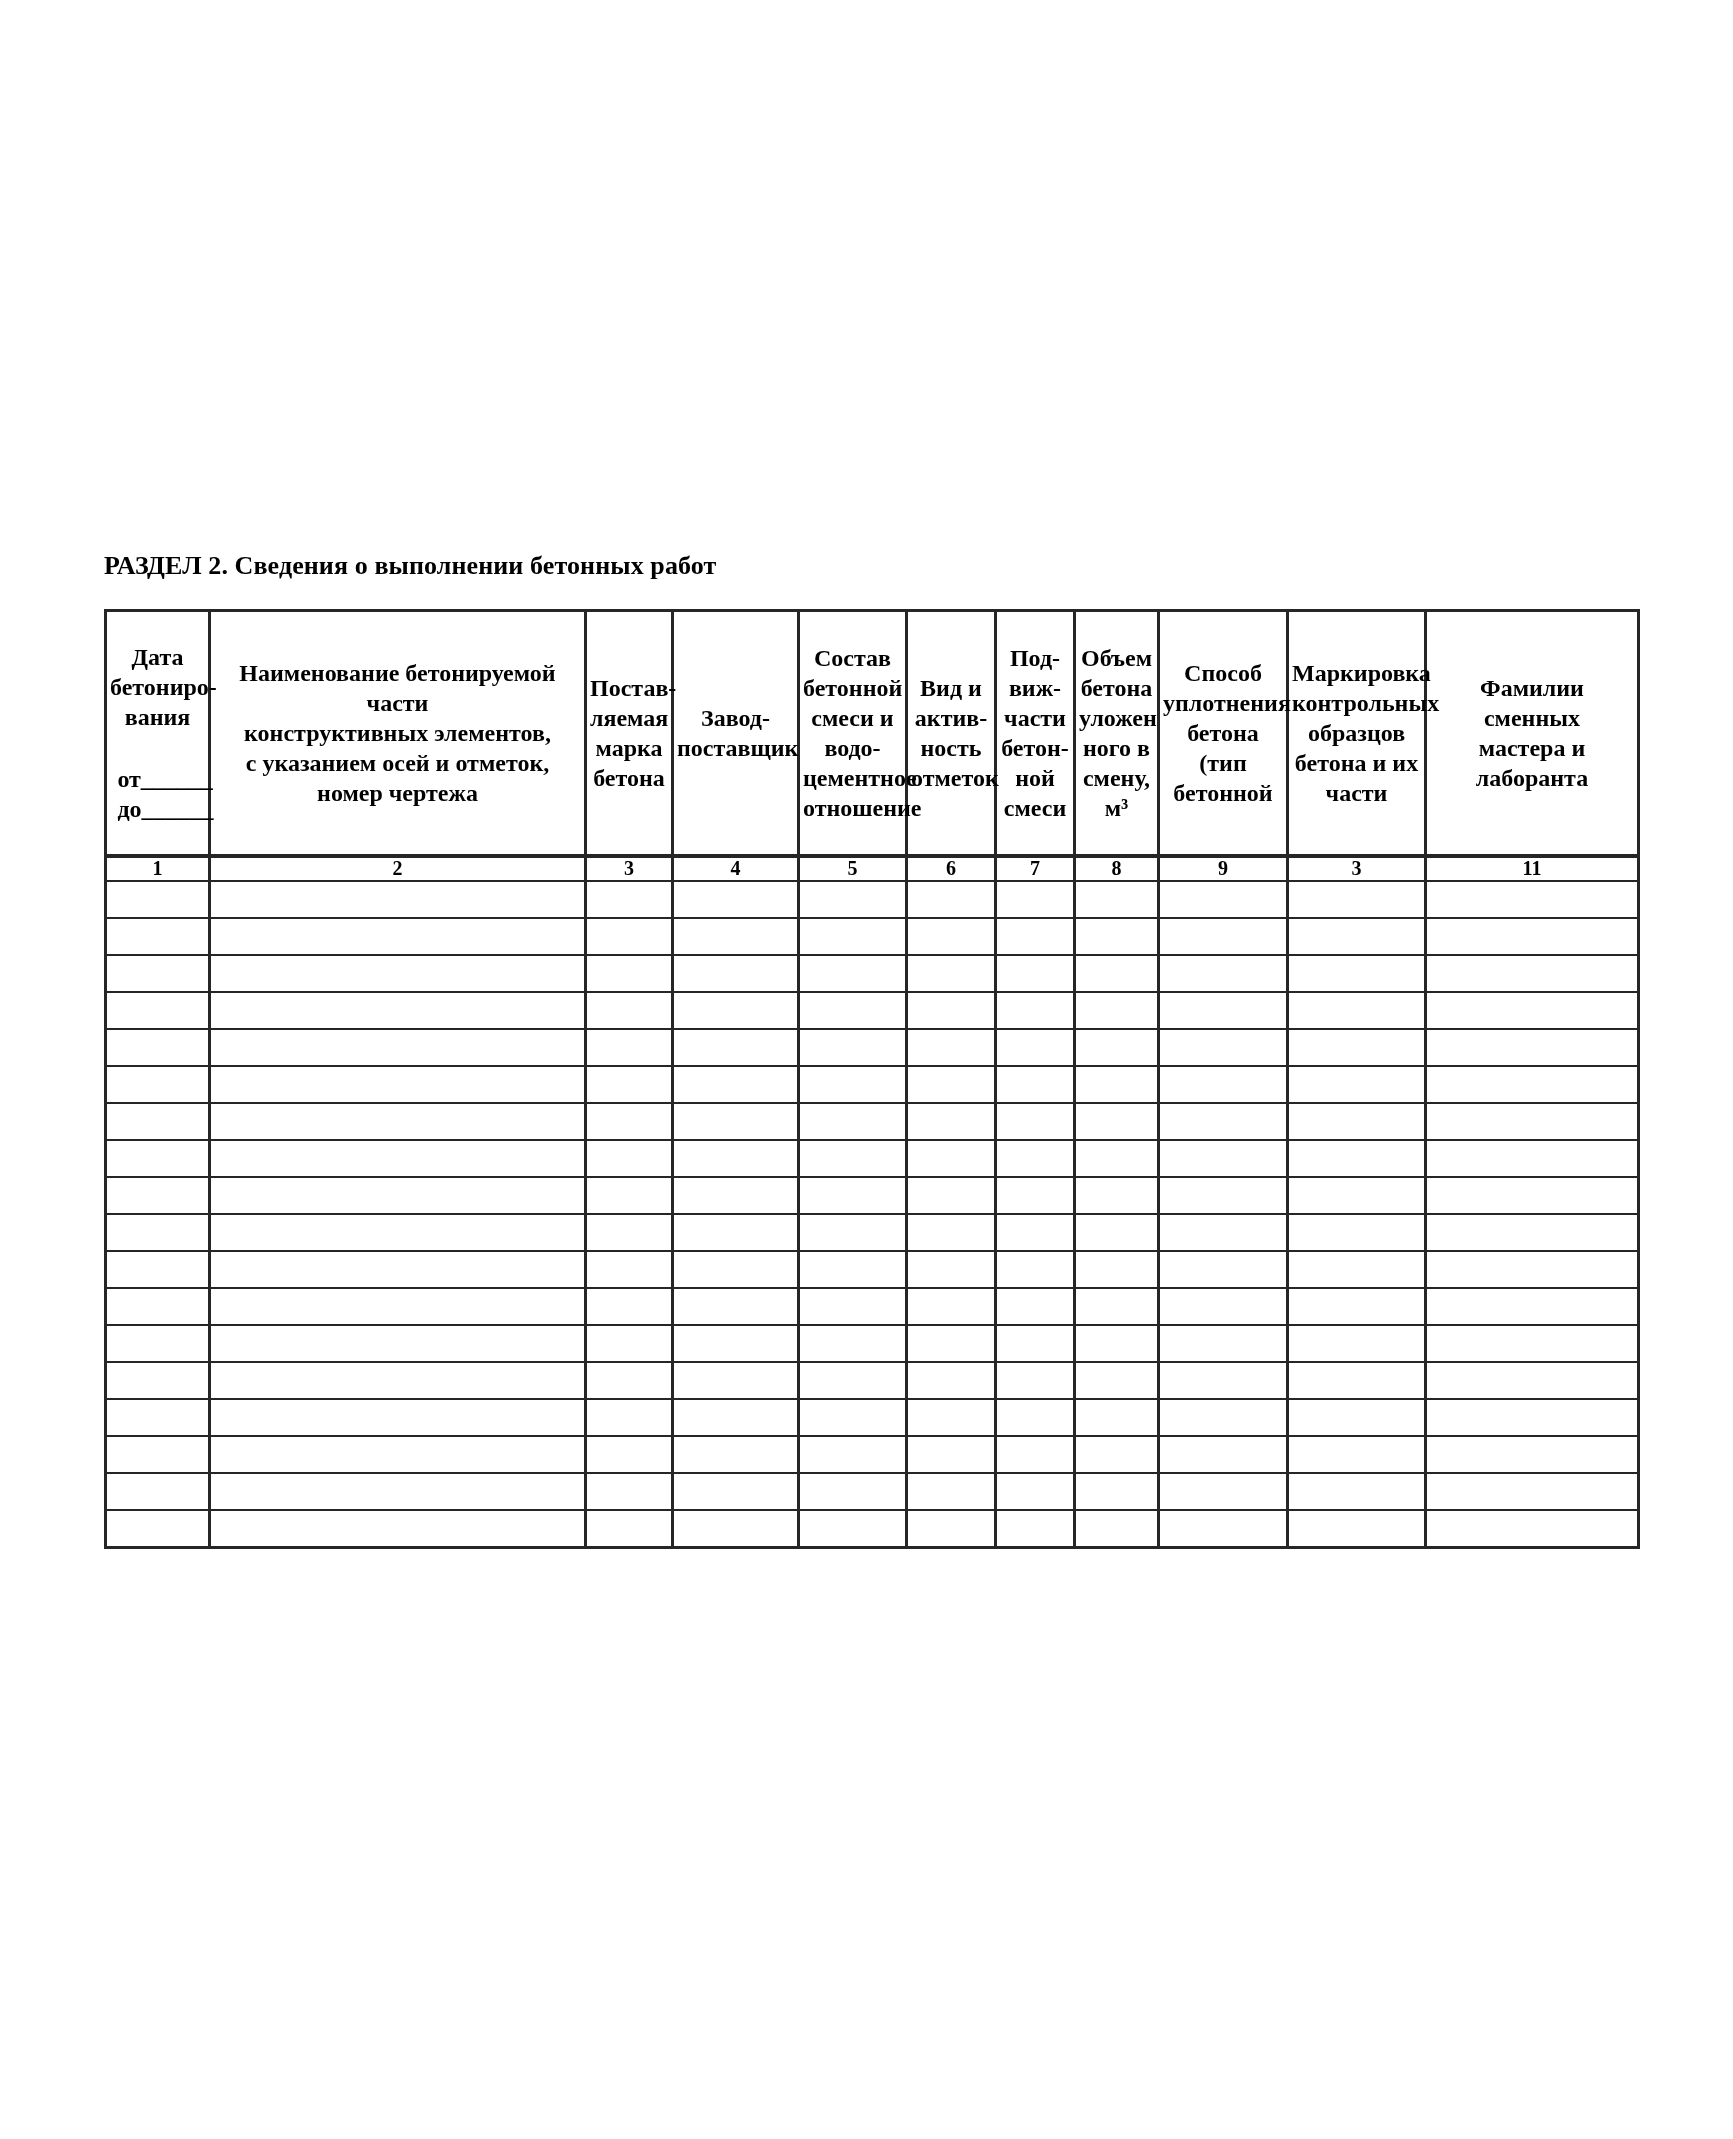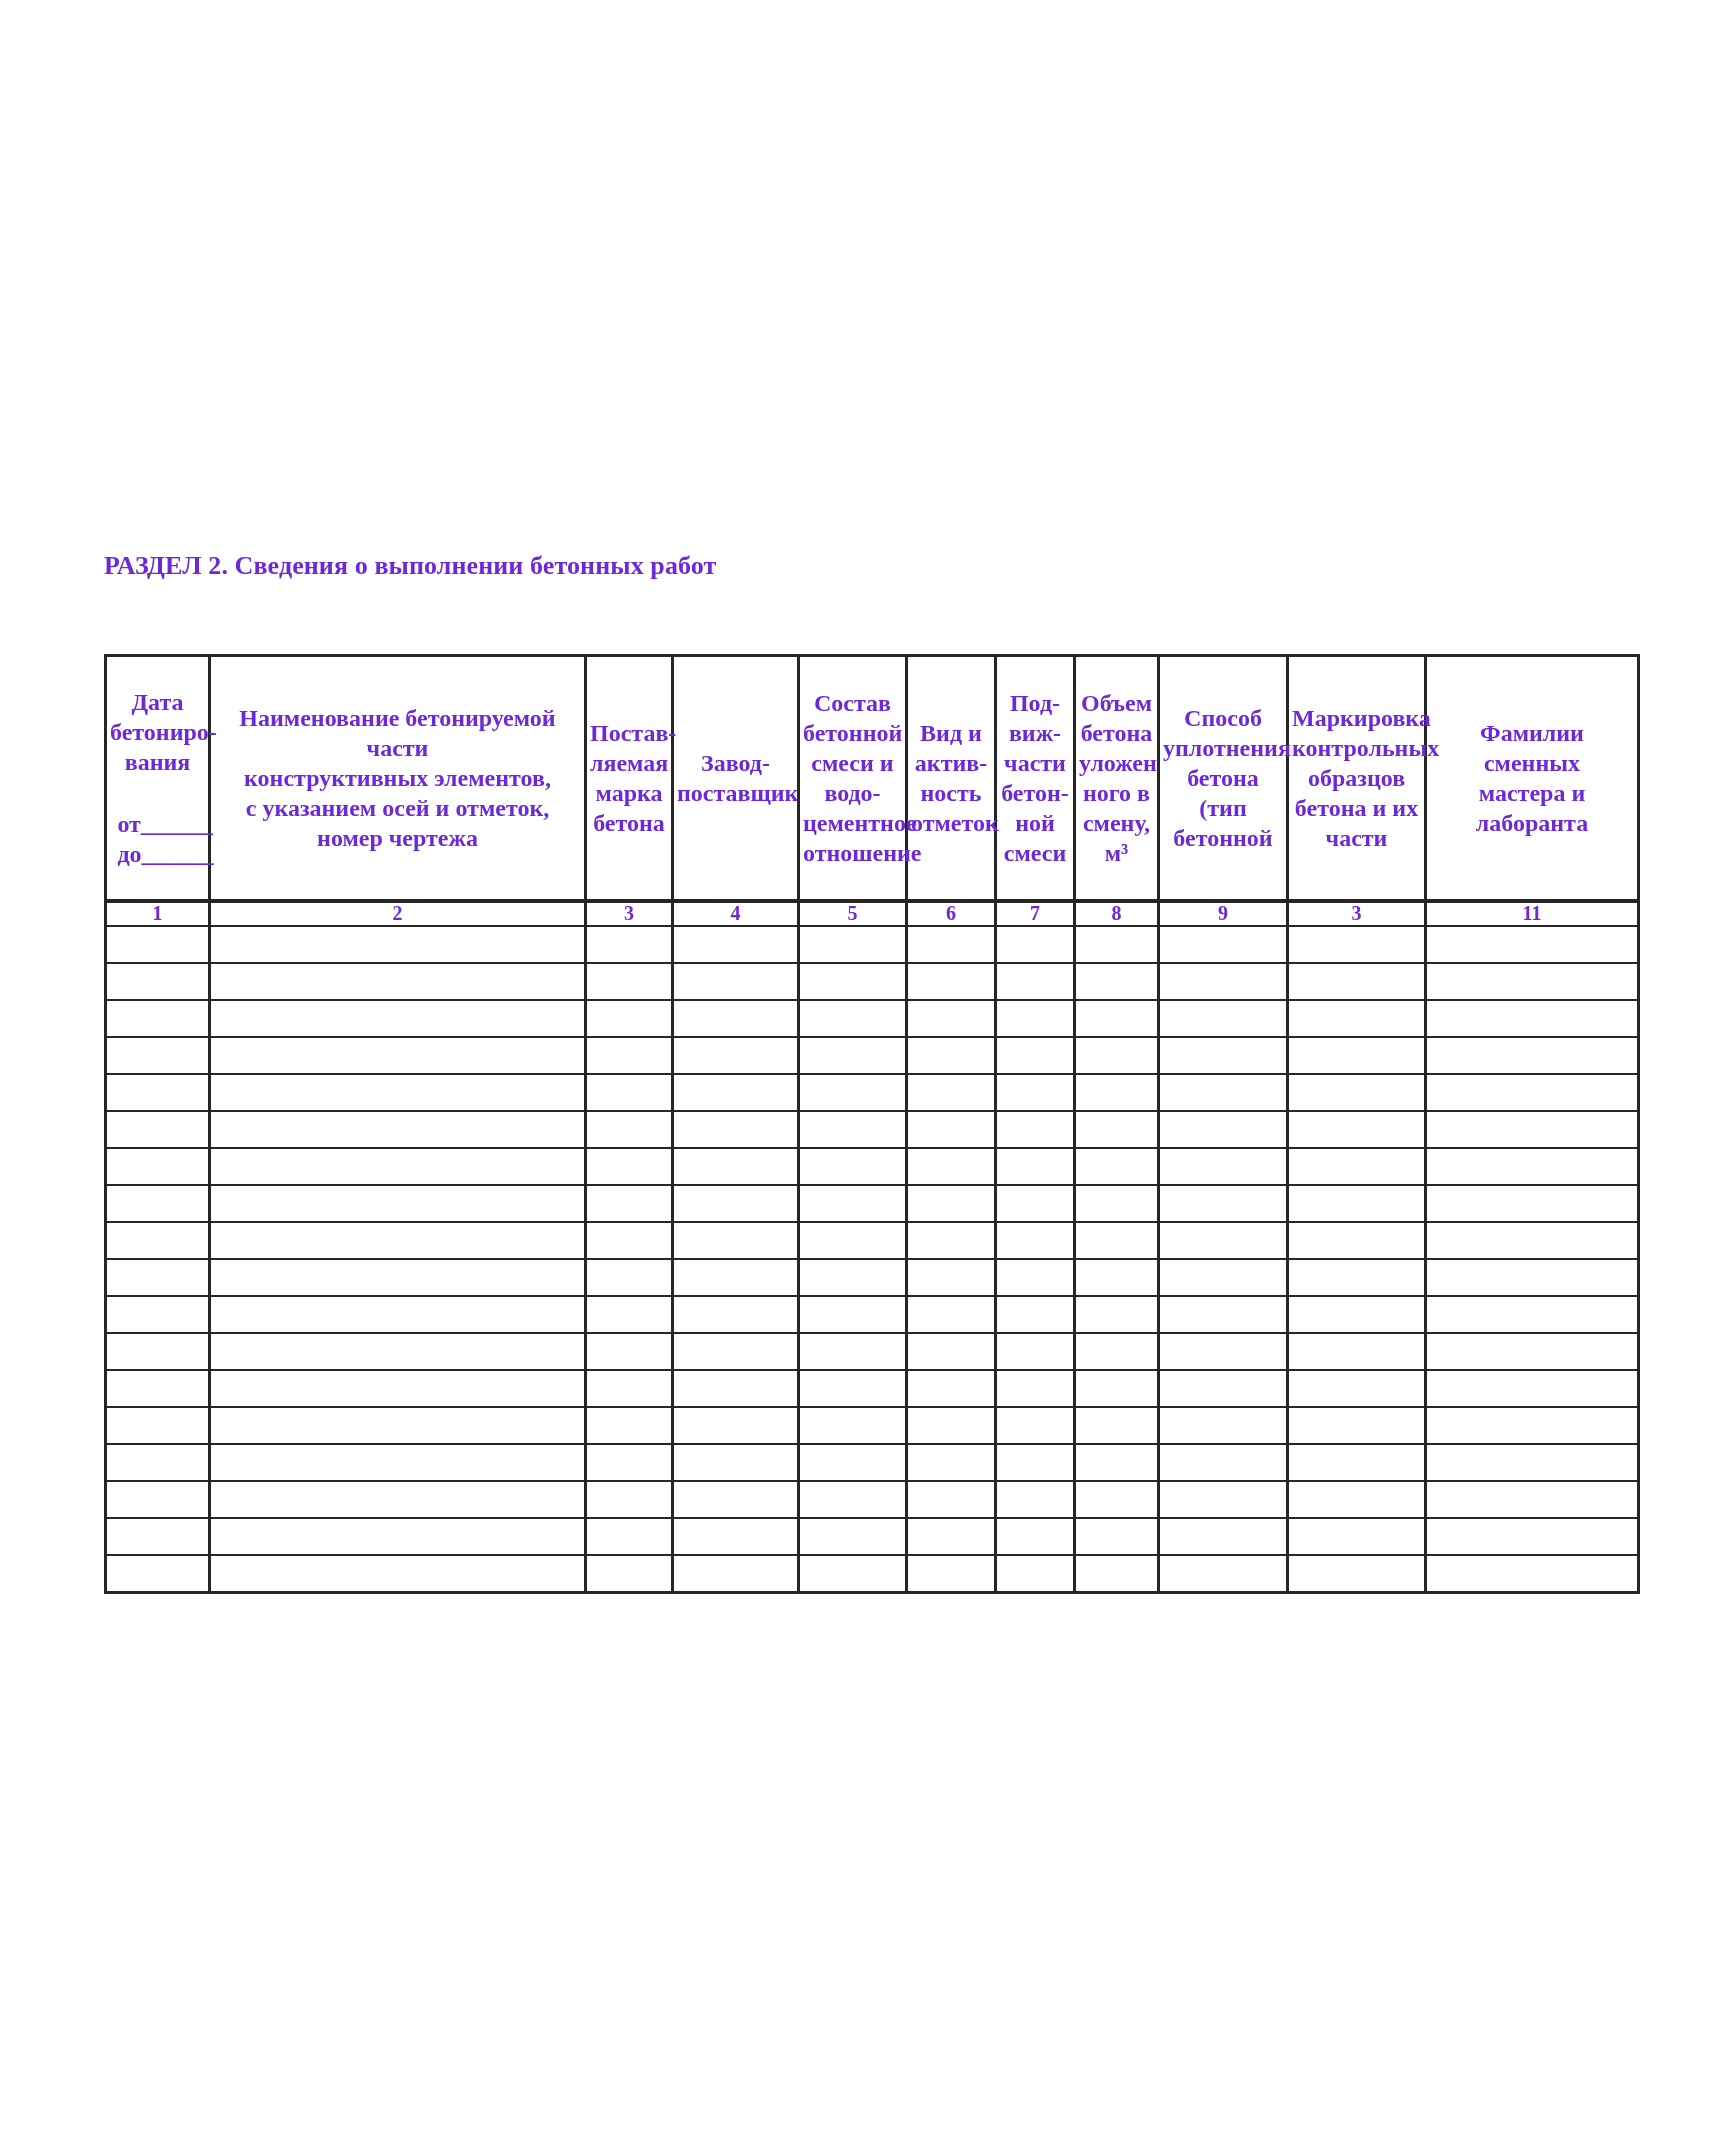--- a/index.html
+++ b/index.html
@@ -4,37 +4,37 @@
 <title>РАЗДЕЛ 2</title>
 <style>
   * { box-sizing: border-box; }
   html, body { margin: 0; padding: 0; background: #ffffff; }
   .page {
     position: relative;
     width: 1733px;
     height: 2140px;
     background: #ffffff;
     font-family: "Liberation Serif", "DejaVu Serif", serif;
-    color: #6d28d9;
+    color: #000000;
     overflow: hidden;
   }
   .section-title {
     position: absolute;
     left: 104px;
     top: 551px;
     margin: 0;
     font-size: 26px;
     font-weight: 700;
     letter-spacing: 0.1px;
     white-space: nowrap;
   }
   table.journal {
     position: absolute;
     left: 104px;
-    top: 654px;
+    top: 609px;
     width: 1532px;
     table-layout: fixed;
     border-collapse: collapse;
     border: 3.7px solid #262626;
   }
   table.journal th,
   table.journal td {
     border: 2.2px solid #262626;
     border-left-width: 3px;
     border-right-width: 3px;

